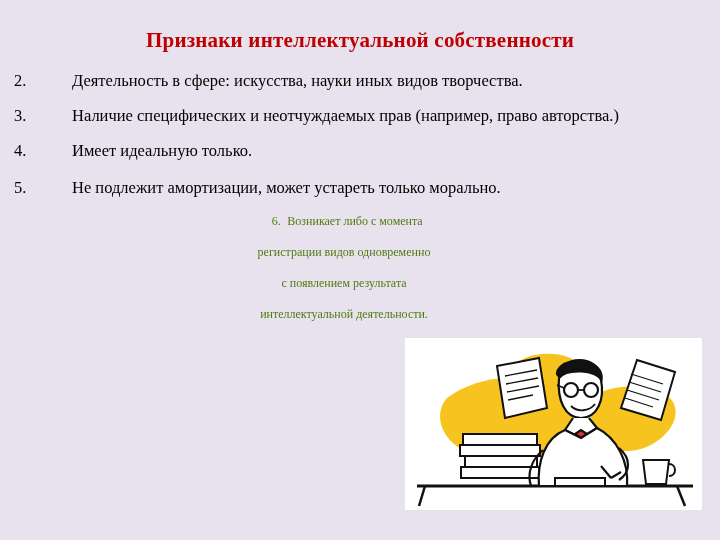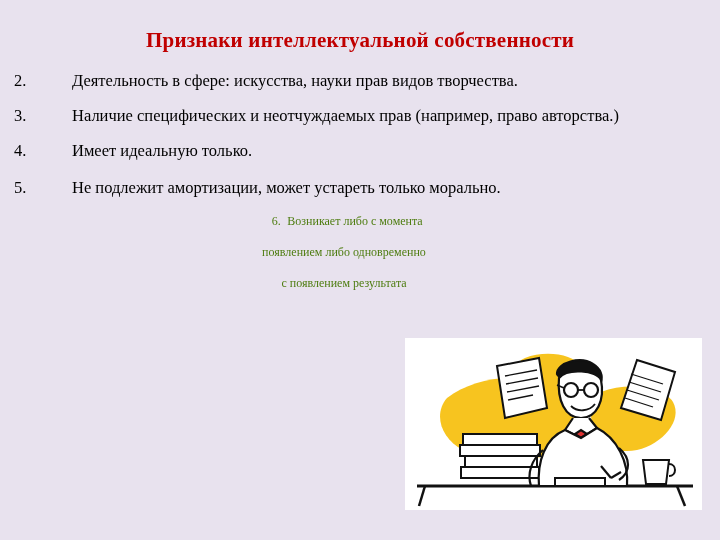--- a/index.html
+++ b/index.html
@@ -81,41 +81,42 @@
 <body>
 
 <div class="slide">
 
   <div class="title">Признаки интеллектуальной собственности</div>
 
   <div class="body">
 
 
     <div class="item">
-      <span class="num">2.</span><span>Деятельность в сфере: искусства, науки прав видов творчества.</span>
+      <span class="num">2.</span><span>Деятельность в сфере: искусства, науки иных видов творчества.</span>
     </div>
 
     <div class="item">
       <span class="num">3.</span><span>Наличие специфических и неотчуждаемых прав (например, право авторства.)</span>
     </div>
 
     <div class="item tight">
       <span class="num">4.</span><span>Имеет идеальную только.</span>
     </div>
 
     <div class="item tight">
       <span class="num">5.</span><span>Не подлежит амортизации, может устареть только морально.</span>
     </div>
 
     <div class="item6">
       <div class="line">
         <span class="num">6.</span><span>Возникает либо с момента</span>
       </div>
-      <div class="line">появлением либо одновременно</div>
+      <div class="line">регистрации видов одновременно</div>
       <div class="line"> с появлением результата</div>
+      <div class="line">интеллектуальной деятельности.</div>
     </div>
 
   </div>
 
   <div class="art">
     <svg width="297" height="172" viewBox="0 0 297 172" xmlns="http://www.w3.org/2000/svg">
       <rect x="0" y="0" width="297" height="172" fill="#ffffff"></rect>
 
       <path d="M42 60 C70 38, 120 34, 150 46 C175 56, 186 80, 176 98 C160 124, 92 128, 58 112 C36 101, 28 76, 42 60 Z" fill="#f7c41f"></path>
       <path d="M196 54 C222 44, 258 48, 268 64 C278 82, 258 106, 232 112 C212 116, 192 108, 188 92 C184 76, 186 58, 196 54 Z" fill="#f7c41f"></path>

